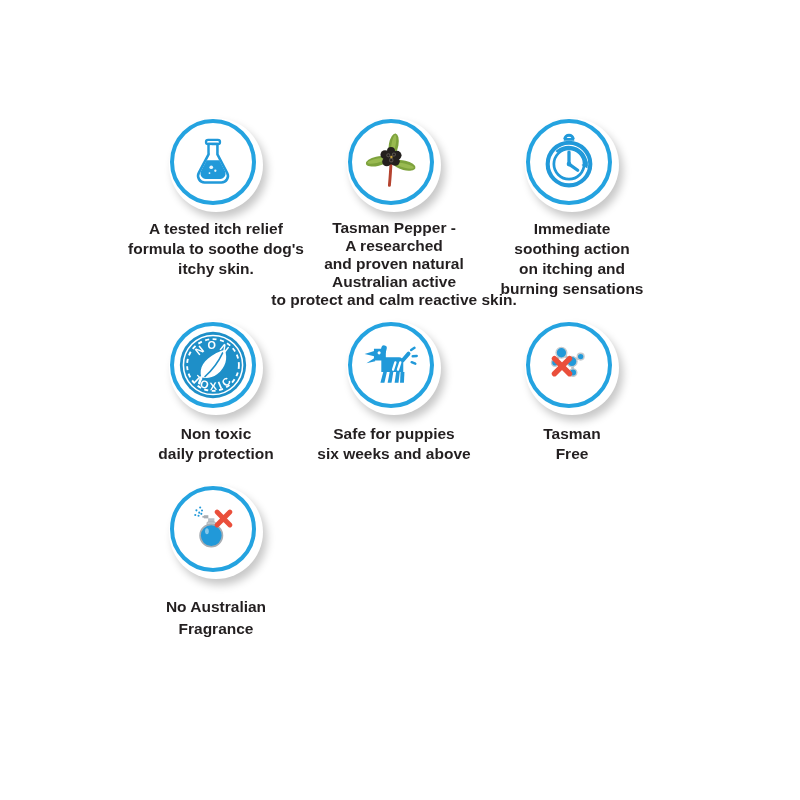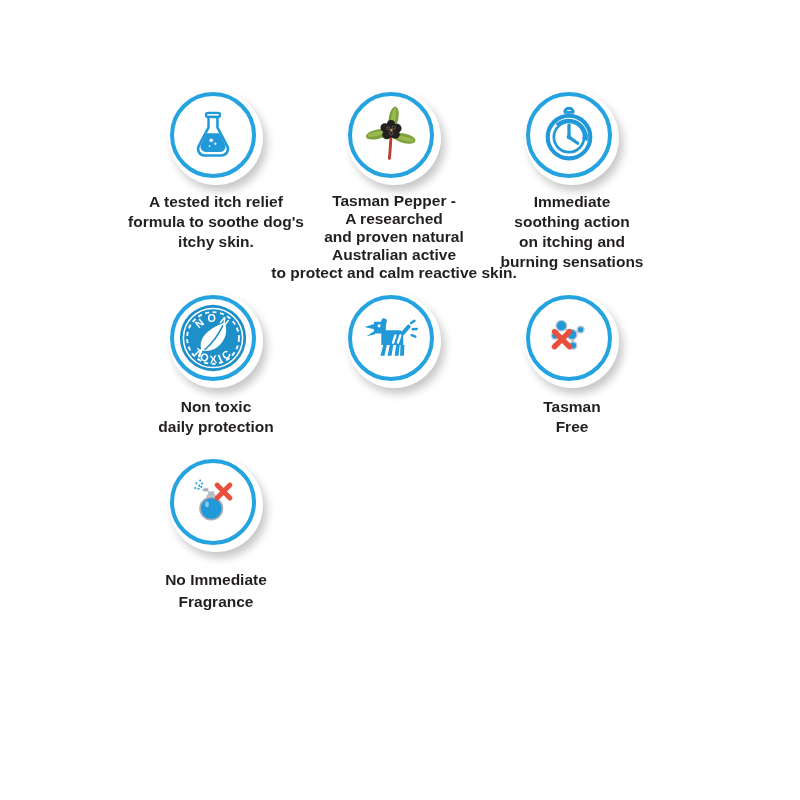--- a/index.html
+++ b/index.html
@@ -7,21 +7,21 @@
     --red:#ea4f3b; --leaf-green:#7da23c; --leaf-green-light:#a3c158;
     --berry-black:#24201e; --stem-red:#b5432f; --gray:#a7adb3;
     --light-gray:#ccd2d6; --text:#231f20; --bg:#ffffff;
   }
   html,body{margin:0;padding:0;}
   body{
     width:800px;height:800px;background:var(--bg);overflow:hidden;
     font-family:"Liberation Sans", sans-serif;
   }
   .grid{
-    width:534px;margin:0 auto;padding-top:91px;position:relative;left:-6px;
+    width:534px;margin:0 auto;padding-top:118px;position:relative;left:-6px;
     display:grid;grid-template-columns:178px 178px 178px;
     grid-template-rows:203px 164px auto;
   }
   .cell{display:flex;flex-direction:column;align-items:center;overflow:visible;}
   .disc{
     position:relative;width:94px;height:94px;border-radius:50%;background:#fff;
     box-shadow:4px 6px 9px rgba(0,0,0,0.22);flex:0 0 auto;
   }
   .ring{
     position:absolute;top:1px;left:1px;width:78px;height:78px;
@@ -170,20 +170,22 @@
           <path d="M33 20.5 L37.6 15.2" stroke="var(--icon-blue)" stroke-width="3" stroke-linecap="round" fill="none"></path>
           <path d="M39.6 12.4 l2.6 -1.7" stroke="var(--icon-blue)" stroke-width="1.9" stroke-linecap="round"></path>
           <path d="M40.8 17.3 l3.1 -0.3" stroke="var(--icon-blue)" stroke-width="1.9" stroke-linecap="round"></path>
           <path d="M40 21.8 l2.8 1.2" stroke="var(--icon-blue)" stroke-width="1.9" stroke-linecap="round"></path>
           <circle cx="14.8" cy="14.6" r="1.2" fill="#fff"></circle>
           <rect x="25.6" y="21" width="1.8" height="7.6" rx="0.9" fill="#fff" transform="rotate(18 26.5 24.8)"></rect>
           <rect x="29.4" y="21" width="1.8" height="7.6" rx="0.9" fill="#fff" transform="rotate(18 30.3 24.8)"></rect>
         </svg>
       </div>
     </div>
+    <div class="caption">Safe for puppies
+six weeks and above</div>
   </div>
 
   <div class="cell row2">
     <div class="disc">
       <div class="ring">
         <svg class="ic" viewBox="0 0 48 48">
           <path d="M17.5 13.5 L12 22 M17.5 13.5 L26.5 21 M26.5 21 L34 16.8 M26.5 21 L27.5 30.5" stroke="#b9bec3" stroke-width="2.2" fill="none"></path>
           <g fill="var(--icon-blue)" stroke="#c5cace" stroke-width="1.2">
             <circle cx="17.5" cy="13.5" r="4.6"></circle>
             <circle cx="12" cy="22" r="3"></circle>
@@ -215,19 +217,19 @@
           <rect x="14.9" y="12.8" width="1.6" height="1.5" fill="var(--gray)"></rect>
           <rect x="16.2" y="12.2" width="3.8" height="2.7" fill="var(--gray)"></rect>
           <rect x="19.8" y="14.8" width="5.4" height="3.4" fill="#b9bfc5"></rect>
           <rect x="18.9" y="18" width="7.2" height="2.7" rx="0.8" fill="#cdd2d6" stroke="var(--gray)" stroke-width="0.8"></rect>
           <circle cx="22.5" cy="29.6" r="9.6" fill="var(--icon-blue)" stroke="var(--gray)" stroke-width="1.4"></circle>
           <ellipse cx="18.8" cy="26" rx="1.6" ry="2.6" fill="#fff" opacity="0.45"></ellipse>
           <path d="M27.5 9.5 L38.5 20.5 M38.5 9.5 L27.5 20.5" stroke="var(--red)" stroke-width="4.2" stroke-linecap="round" fill="none"></path>
         </svg>
       </div>
     </div>
-    <div class="caption">No Immediate
+    <div class="caption">No Australian
 Fragrance</div>
   </div>
 
 
 
 </div>
 
 </body></html>

